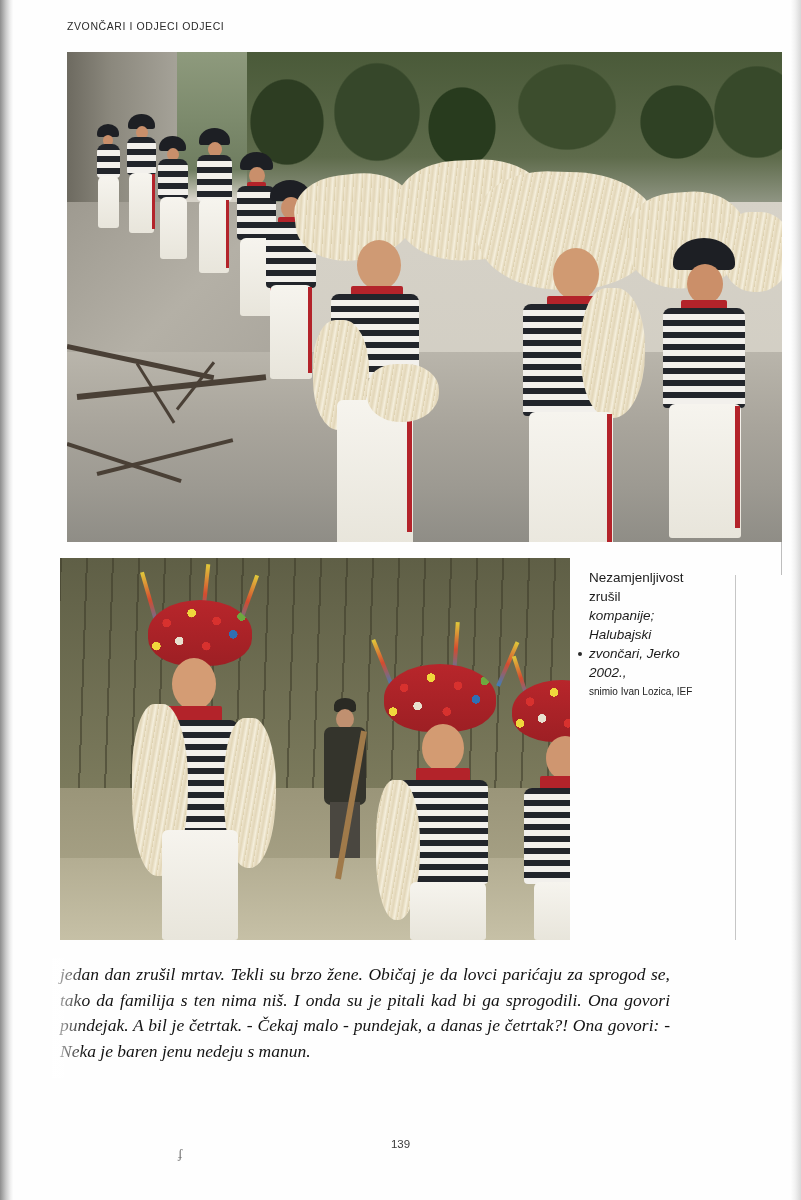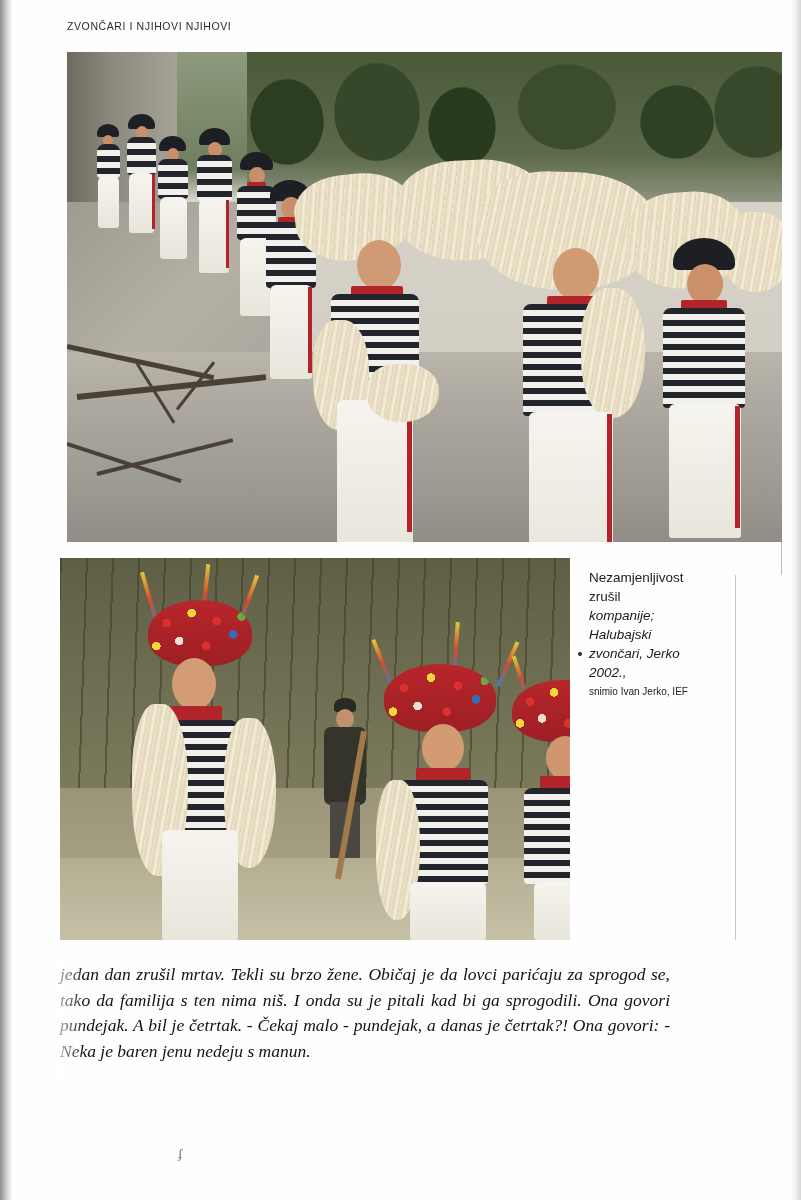--- a/index.html
+++ b/index.html
@@ -287,21 +287,21 @@
   }
 </style>
 </head>
 <body>
 
 <div class="page">
 
   <div class="scan-edge-left"></div>
   <div class="scan-edge-right"></div>
 
-  <div class="running-head">ZVONČARI I NJIHOVI NJIHOVI</div>
+  <div class="running-head">ZVONČARI I ODJECI ODJECI</div>
 
   <div class="rule-right-top"></div>
   <div class="rule-right-bottom"></div>
 
   <div class="photo photo-top">
     <div class="p1-sky"></div>
     <div class="p1-trees"></div>
     <div class="p1-wall"></div>
     <div class="p1-road-left"></div>
     <div class="p1-road"></div>
@@ -447,22 +447,23 @@
 
   <div class="caption-bullet"></div>
 
   <div class="caption caption-1">
     <span>Nezamjenljivost</span><br>
     <span>zrušil</span><br>
     <span class="em">kompanije;</span><br>
     <span class="em">Halubajski</span><br>
     <span class="em">zvončari, Jerko</span><br>
     <span class="em">2002.,</span>
-    <span class="credit">snimio Ivan Jerko, IEF</span>
+    <span class="credit">snimio Ivan Lozica, IEF</span>
   </div>
 
 
   <div class="body-text">jedan dan zrušil mrtav. Tekli su brzo žene. Običaj je da lovci parićaju za sprogod se, tako da familija s ten nima niš. I onda su je pitali kad bi ga sprogodili. Ona govori pundejak. A bil je četrtak. - Čekaj malo - pundejak, a danas je četrtak?! Ona govori: - Neka je baren jenu nedeju s manun.</div>
   <div class="text-fade"></div>
 
   <div class="stray-mark">ʄ</div>
+  <div class="folio">139</div>
 
 </div>
 
 </body></html>

